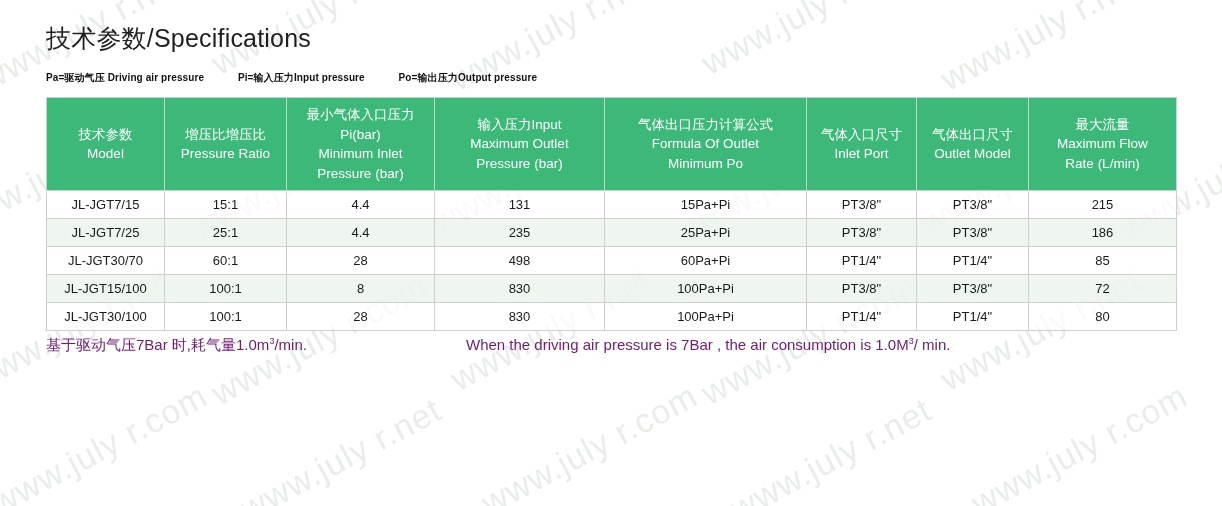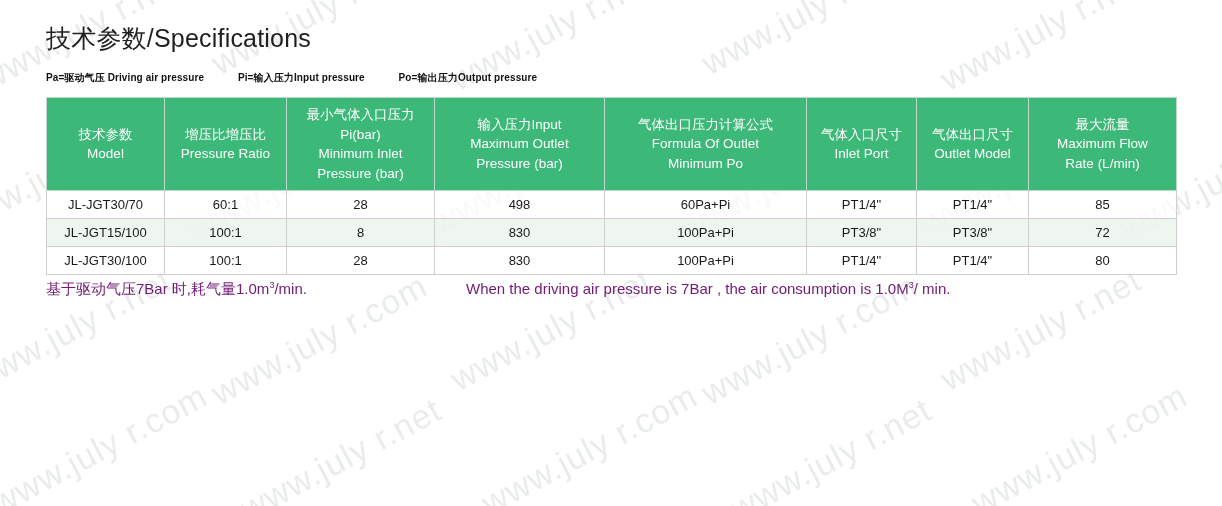--- a/index.html
+++ b/index.html
@@ -191,20 +191,40 @@
         </th>
         <th>
           <span class="line">最大流量</span>
           <span class="line">Maximum Flow</span>
           <span class="line">Rate (L/min)</span>
         </th>
       </tr>
     </thead>
     <tbody>
       <tr>
+        <td class="model">JL-JGT7/15</td>
+        <td>15:1</td>
+        <td>4.4</td>
+        <td>131</td>
+        <td>15Pa+Pi</td>
+        <td>PT3/8"</td>
+        <td>PT3/8"</td>
+        <td>215</td>
+      </tr>
+      <tr class="alt">
+        <td class="model">JL-JGT7/25</td>
+        <td>25:1</td>
+        <td>4.4</td>
+        <td>235</td>
+        <td>25Pa+Pi</td>
+        <td>PT3/8"</td>
+        <td>PT3/8"</td>
+        <td>186</td>
+      </tr>
+      <tr>
         <td class="model">JL-JGT30/70</td>
         <td>60:1</td>
         <td>28</td>
         <td>498</td>
         <td>60Pa+Pi</td>
         <td>PT1/4"</td>
         <td>PT1/4"</td>
         <td>85</td>
       </tr>
       <tr class="alt">

